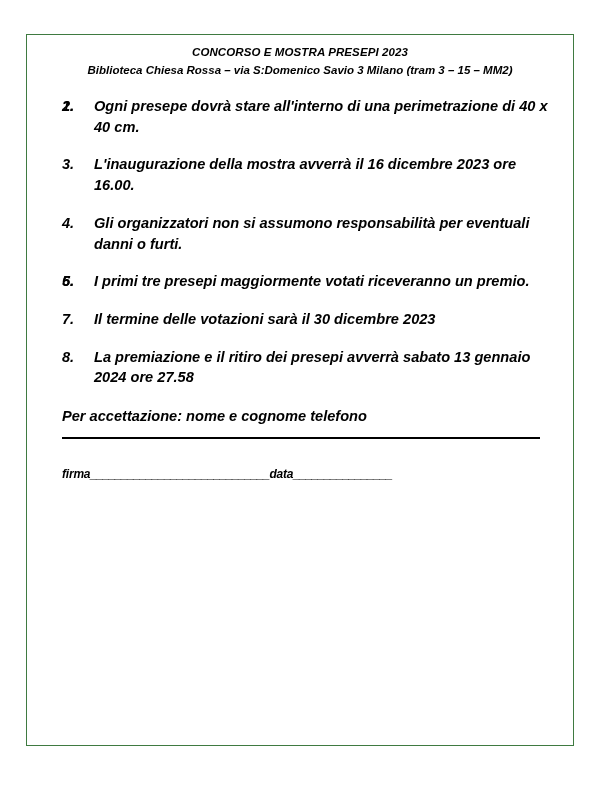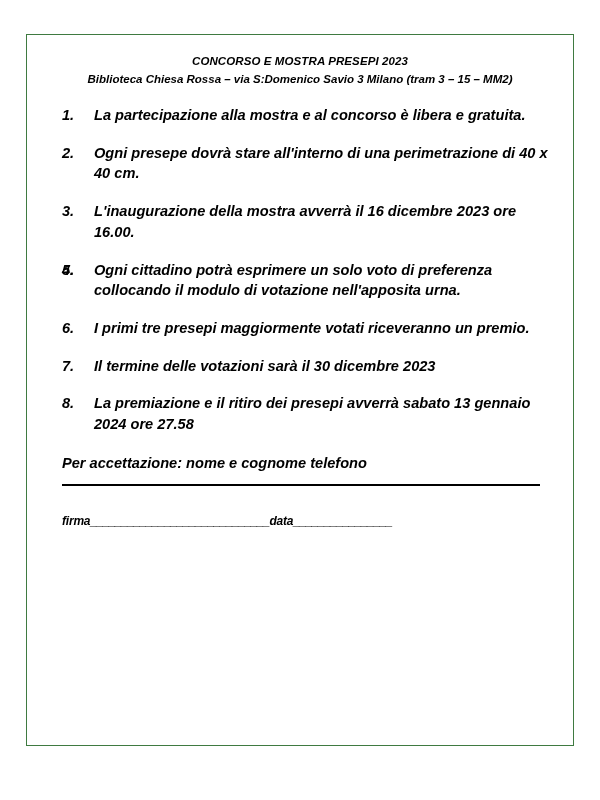--- a/index.html
+++ b/index.html
@@ -31,21 +31,21 @@
     border: 1px solid #3f7a41;
     box-sizing: border-box;
   }
   .content {
     position: absolute;
     left: 26px;
     top: 34px;
     width: 548px;
     height: 712px;
     box-sizing: border-box;
-    padding: 21px 26px 0 26px;
+    padding: 12px 26px 0 26px;
   }
   .header-line1 {
     text-align: center;
     font-weight: bold;
     font-style: italic;
     font-size: 11.5px;
     letter-spacing: 0.1px;
     margin: 0 0 6px 0;
   }
   .header-line2 {
@@ -119,36 +119,35 @@
 
   <div class="content">
 
     <div class="header-line1">CONCORSO E MOSTRA PRESEPI 2023</div>
     <div class="header-line2">Biblioteca Chiesa Rossa – via S:Domenico Savio 3 Milano  (tram 3 – 15 – MM2)</div>
 
 
     <ol class="rules">
       <li>
         <span class="num">1.</span>
-        <span>La partecipazione alla mostra e al concorso è libera e gratuita.</span>
       </li>
       <li>
         <span class="num">2.</span>
         <span>Ogni presepe dovrà stare all'interno di una perimetrazione di 40 x 40 cm.</span>
       </li>
       <li>
         <span class="num">3.</span>
         <span>L'inaugurazione della mostra avverrà il 16 dicembre 2023 ore 16.00.</span>
       </li>
       <li>
         <span class="num">4.</span>
+        <span>Gli organizzatori non si assumono responsabilità per eventuali danni o furti.</span>
       </li>
       <li>
         <span class="num">5.</span>
-        <span>Ogni cittadino potrà esprimere un solo voto di preferenza collocando il modulo di votazione nell'apposita urna.</span>
       </li>
       <li>
         <span class="num">6.</span>
         <span>I primi tre presepi maggiormente votati riceveranno un premio.</span>
       </li>
       <li>
         <span class="num">7.</span>
         <span>Il termine delle votazioni sarà il 30 dicembre 2023</span>
       </li>
       <li>

